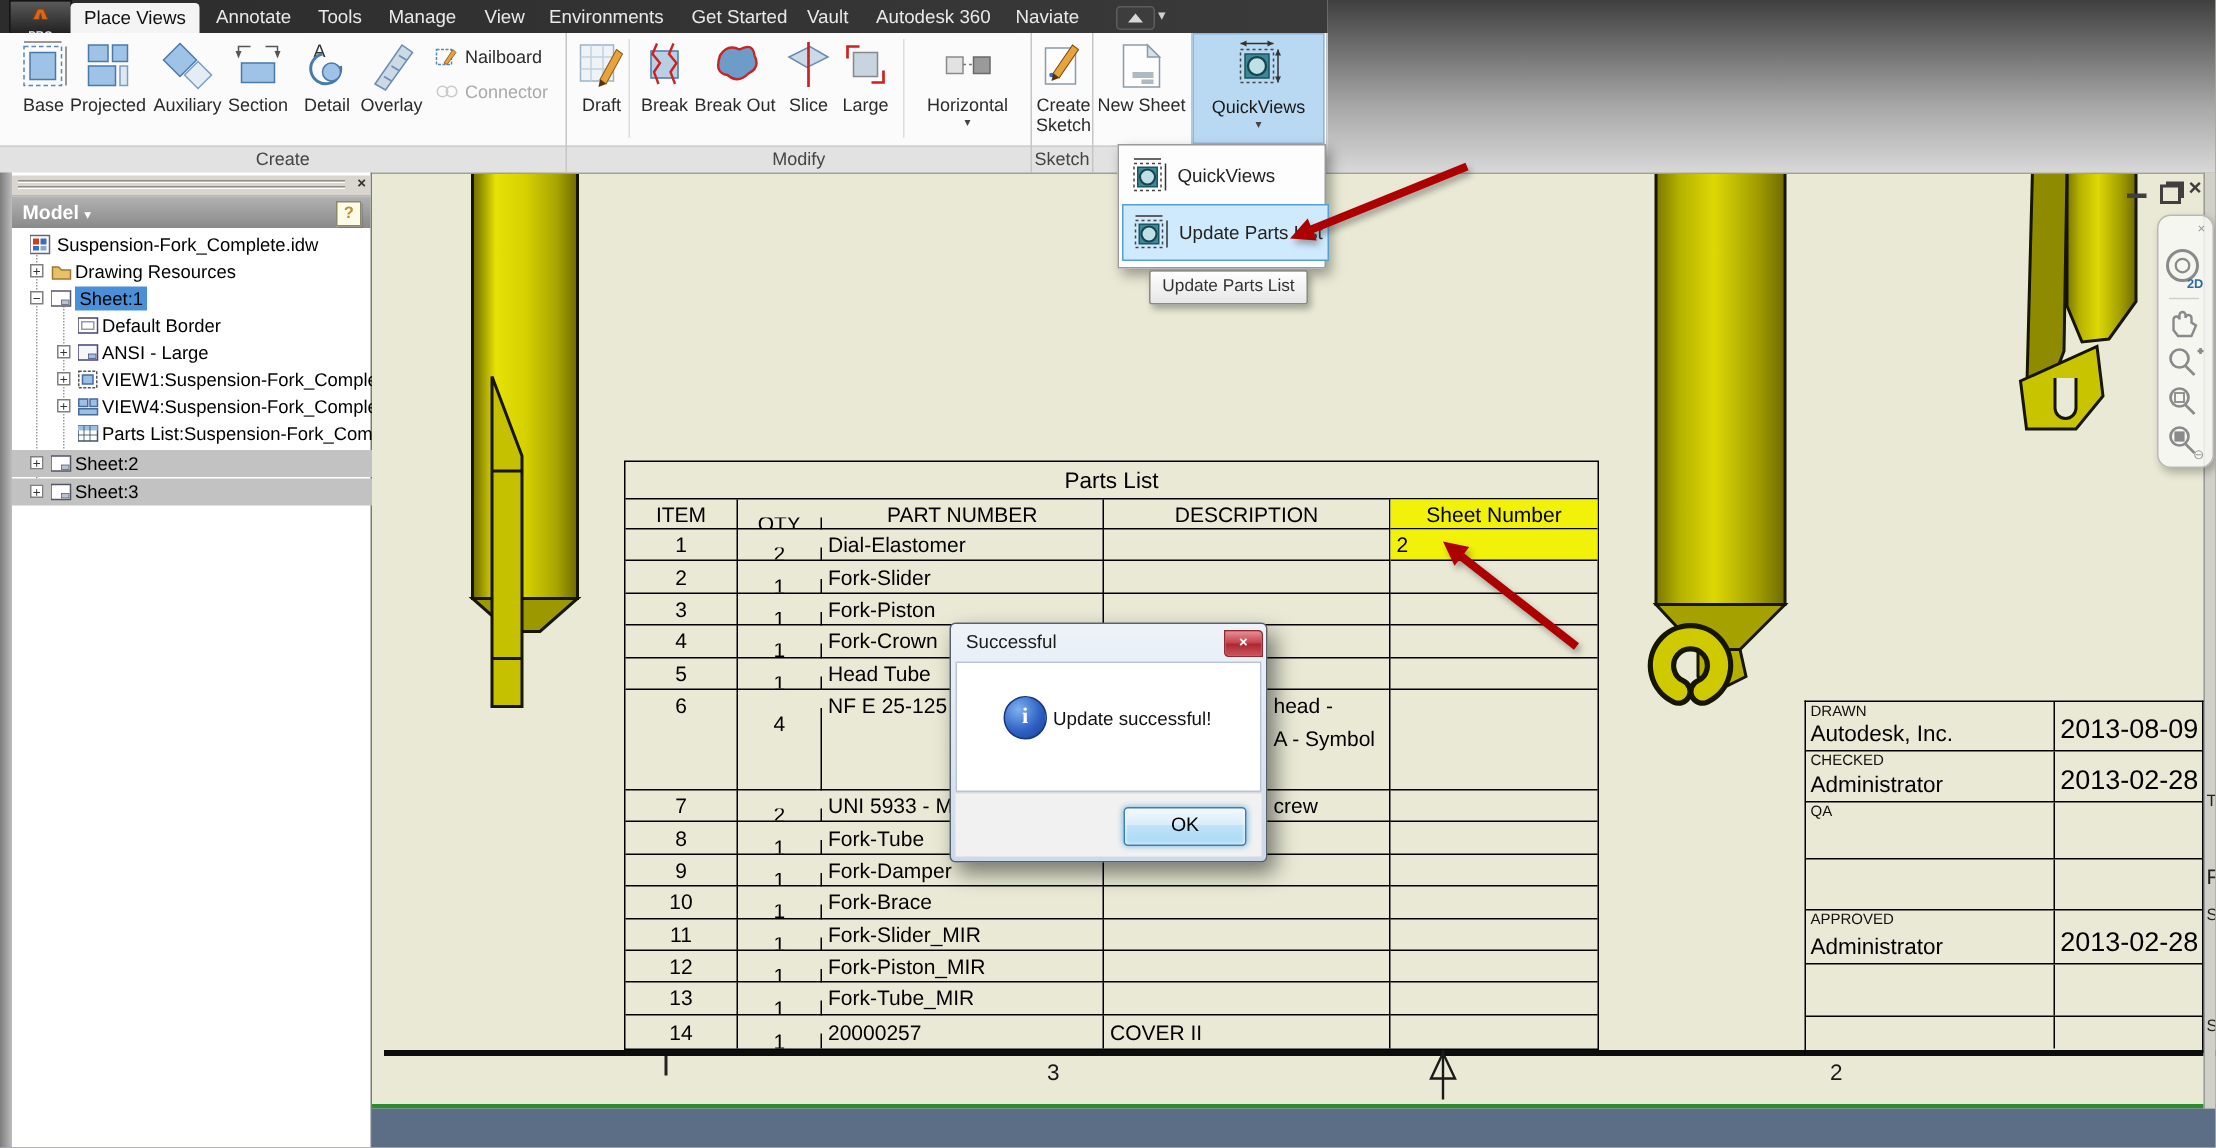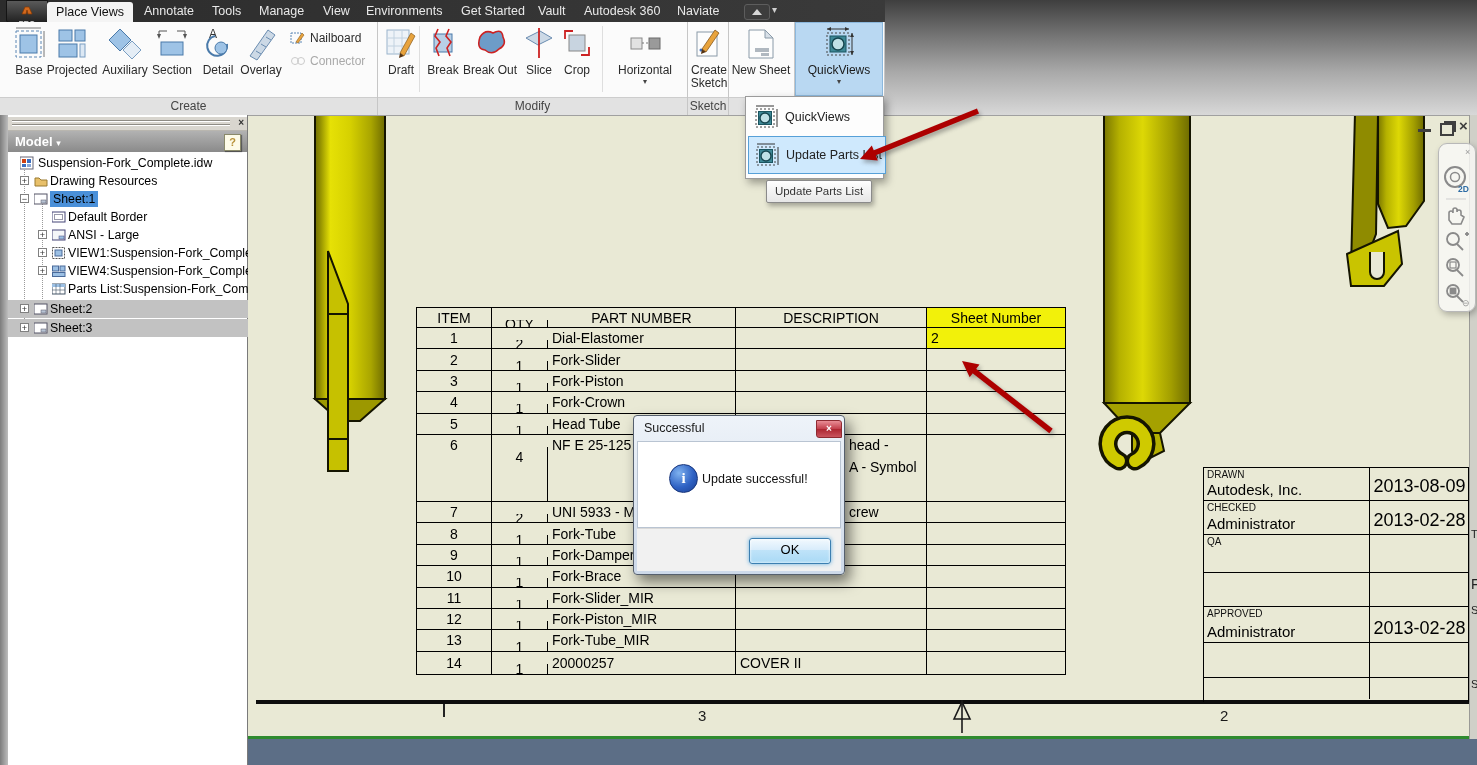--- a/index.html
+++ b/index.html
@@ -276,21 +276,21 @@
     <div class="rlabel">Slice</div>
   </div>
   <div class="rbtn" style="left:557px;width:40px">
     <div class="ricon">
       <svg width="34" height="36">
           <rect x="9" y="9" width="16" height="16" fill="#c8d4e0" stroke="#888"></rect>
           <polyline points="5,13 5,5 13,5" fill="none" stroke="#cc2222" stroke-width="1.8"></polyline>
           <polyline points="29,21 29,29 21,29" fill="none" stroke="#cc2222" stroke-width="1.8"></polyline>
         </svg>
     </div>
-    <div class="rlabel">Crop</div>
+    <div class="rlabel">Large</div>
   </div>
   <div class="rbtn" style="left:606px;width:78px">
     <div class="ricon">
       <svg width="34" height="36">
           <rect x="3" y="12" width="11" height="11" fill="#e2e2e2" stroke="#8a8a8a"></rect>
           <rect x="21" y="12" width="11" height="11" fill="#9a9a9a" stroke="#6a6a6a"></rect>
           <line x1="14" y1="17" x2="21" y2="17" stroke="#777" stroke-dasharray="2,2"></line>
         </svg>
     </div>
     <div class="rlabel">Horizontal</div>
@@ -476,20 +476,21 @@
       <g stroke="#151500" stroke-width="2">
         <polygon points="1130,-3 1176,-3 1176,85 1158,110 1140,112 1130,88" fill="url(#gB)"></polygon>
         <polygon points="1107,-3 1130,-3 1128,118 1114,155 1103,152" fill="#8f8b00"></polygon>
         <polygon points="1099,138 1150,115 1154,148 1136,170 1103,170" fill="#c9c400"></polygon>
         <path d="M1122,136 L1122,156 A7,7 0 0 0 1136,156 L1136,136" fill="#e9e9d5"></path>
       </g>
     </svg>
   </div>
 
   <div class="abs" id="ptable">
+    <div class="ptitle">Parts List</div>
     <div class="prow" style="height:20px">
       <div class="pcell c-item hdr">ITEM</div>
       <div class="pcell c-qty hdr">QTY</div>
       <div class="pcell c-part hdr">PART NUMBER</div>
       <div class="pcell c-desc hdr">DESCRIPTION</div>
       <div class="pcell c-sheet hdr ylw">Sheet Number</div>
     </div>
     <div class="prow" style="height:21.4px">
       <div class="pcell c-item">1</div>
       <div class="pcell c-qty">2</div>

